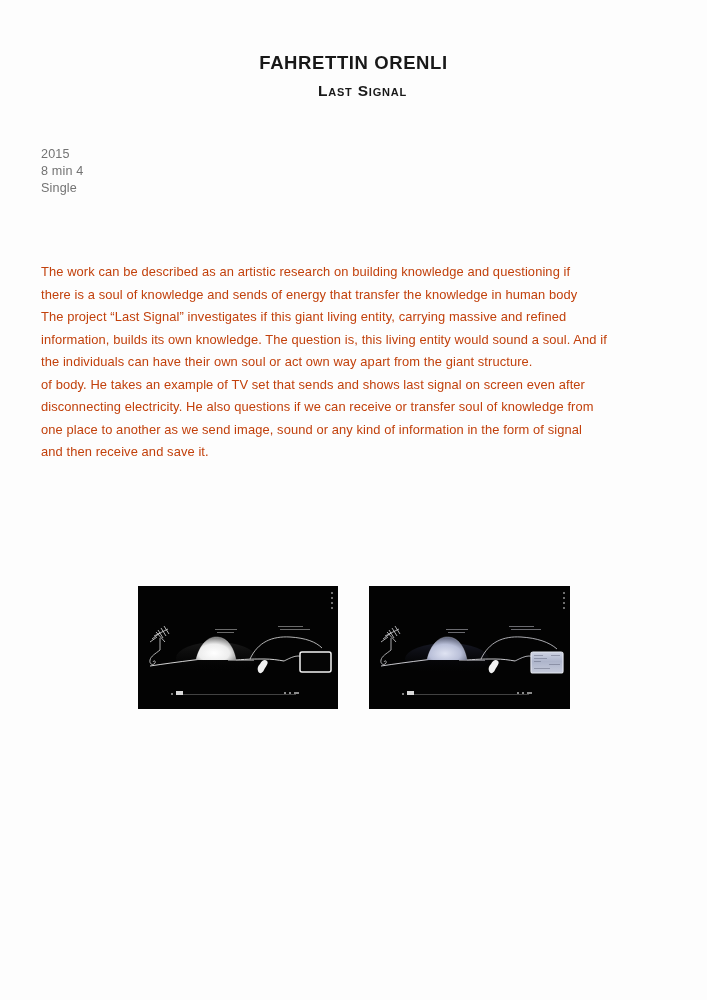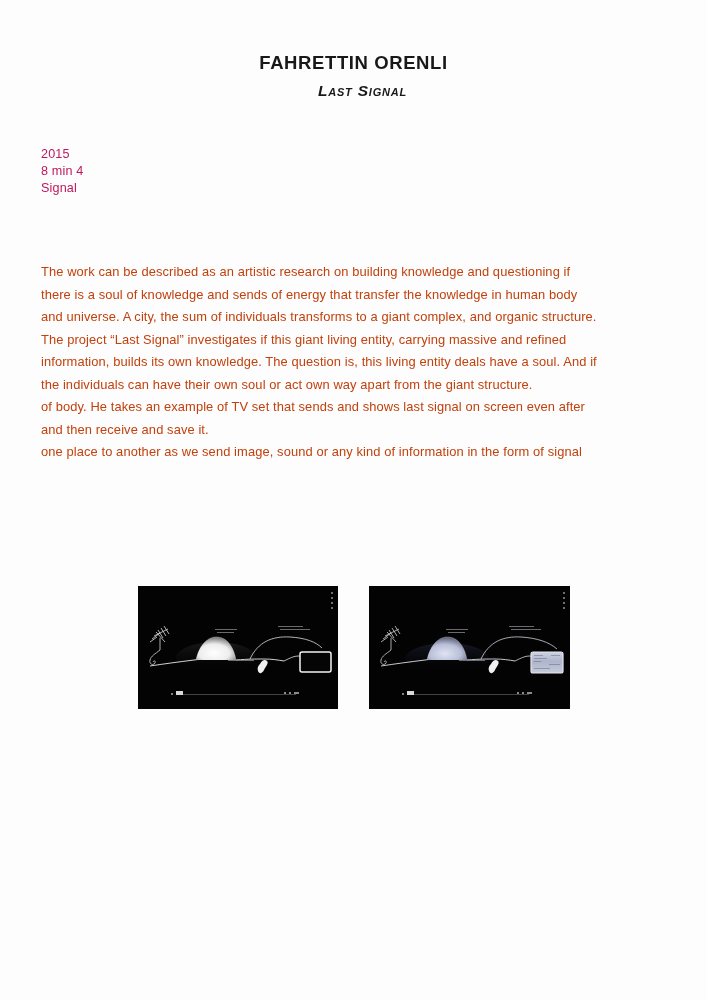--- a/index.html
+++ b/index.html
@@ -39,33 +39,32 @@
     margin: 0;
   }
   .work-title {
     font-size: 15.5px;
     font-weight: bold;
     color: #181818;
     font-variant: small-caps;
     letter-spacing: 0.8px;
     margin: 9px 0 0 18px;
     line-height: 1.15;
-    font-style: italic;
   }
 
   
   .meta-block {
     position: absolute;
     left: 41px;
     top: 146px;
     width: 400px;
   }
   .meta-line {
     font-size: 12.6px;
-    color: #be185d;
+    color: #737373;
     line-height: 17.1px;
     font-weight: 300;
     letter-spacing: 0.15px;
     white-space: pre;
   }
 
   
   .body-block {
     position: absolute;
     left: 41px;
@@ -125,34 +124,34 @@
 <div class="page">
 
   <div class="title-block">
     <div class="artist-name">FAHRETTIN ORENLI</div>
     <div class="work-title">Last Signal</div>
   </div>
 
   <div class="meta-block">
     <div class="meta-line">2015</div>
     <div class="meta-line">8 min 4</div>
-    <div class="meta-line">Signal</div>
+    <div class="meta-line">Single</div>
   </div>
 
   <div class="body-block">
     <div class="para">
       <div class="body-line">The work can be described as an artistic research on building knowledge and questioning if</div>
       <div class="body-line">there is a soul of knowledge and sends of energy that transfer the knowledge in human body</div>
-      <div class="body-line">and universe. A city, the sum of individuals transforms to a giant complex, and organic structure.</div>
       <div class="body-line">The project “Last Signal” investigates if this giant living entity, carrying massive and refined</div>
-      <div class="body-line">information, builds its own knowledge. The question is, this living entity deals have a soul. And if</div>
+      <div class="body-line">information, builds its own knowledge. The question is, this living entity would sound a soul. And if</div>
       <div class="body-line">the individuals can have their own soul or act own way apart from the giant structure.</div>
       <div class="body-line">of body. He takes an example of TV set that sends and shows last signal on screen even after</div>
+      <div class="body-line">disconnecting electricity. He also questions if we can receive or transfer soul of knowledge from</div>
+      <div class="body-line">one place to another as we send image, sound or any kind of information in the form of signal</div>
       <div class="body-line">and then receive and save it.</div>
-      <div class="body-line">one place to another as we send image, sound or any kind of information in the form of signal</div>
     </div>
   </div>
 
   <div class="figures">
 
     <div class="still still-a">
       <svg viewBox="0 0 200 123" preserveAspectRatio="none">
         <defs>
           <radialGradient id="moundA" cx="45%" cy="70%" r="70%">
             <stop offset="0%" stop-color="#ffffff"></stop>

